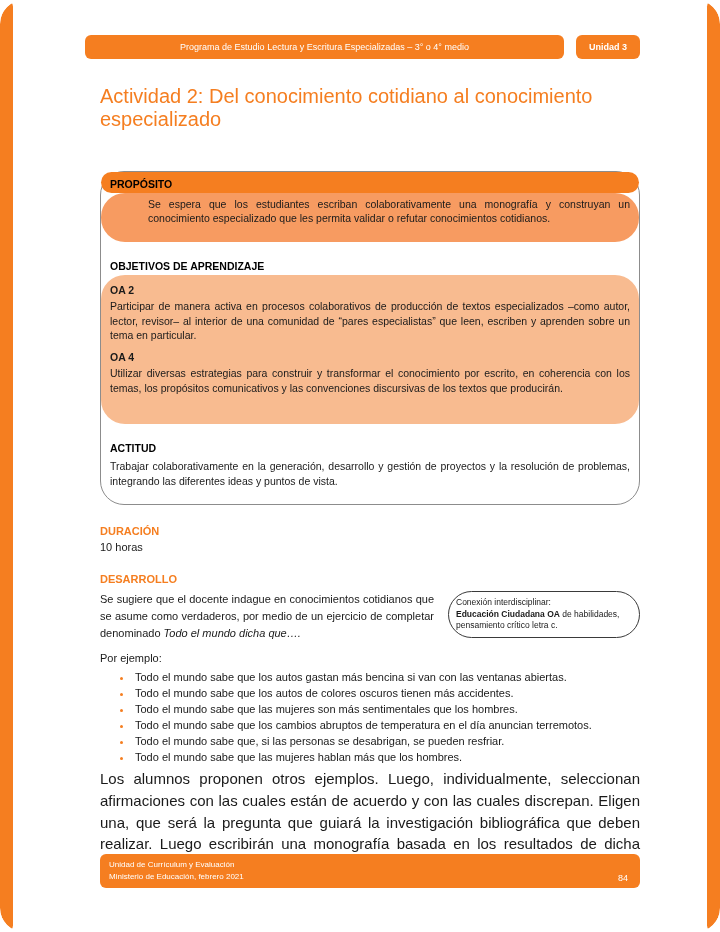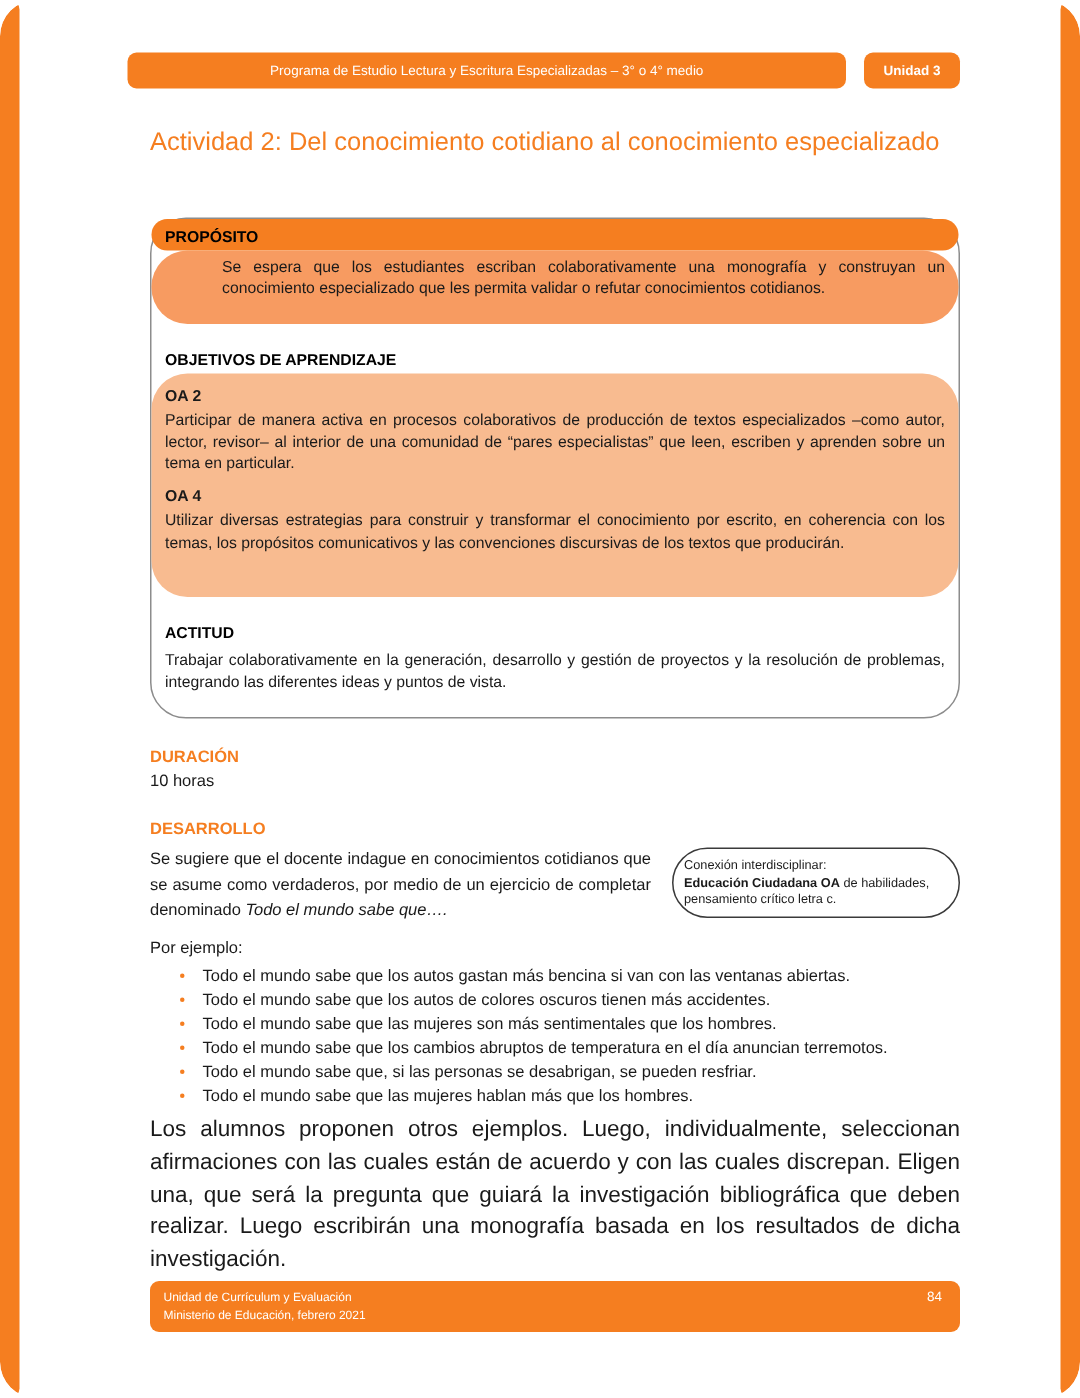--- a/index.html
+++ b/index.html
@@ -16,21 +16,21 @@
   .edge.right{right:0}
 
   .inner{margin:0 80px 0 85px;padding-top:35px;}
   .header-row{display:flex;gap:12px;}
   .pill{background:var(--accent);color:#fff;border-radius:6px;font-size:9px;
     display:flex;align-items:center;justify-content:center;height:24px;padding:0 8px;}
   .pill.program{flex:1;}
   .pill.unit{width:64px;font-weight:bold;}
 
   .content{margin-left:15px;}
-  .title{color:var(--accent);font-size:17px;font-weight:normal;margin:26px 0 0;}
+  .title{color:var(--accent);font-size:20px;font-weight:normal;margin:26px 0 0;}
 
   .info-box{border:1px solid #8c8c8c;margin-top:40px;padding-bottom:8px;}
   .section{margin-bottom:12px;}
   .section.last{margin-bottom:0;}
   .sec-head{font-size:10.5px;font-weight:bold;color:#000;padding:6px 9px 3px;}
   .head-orange{background:var(--accent);}
   .sec-body{font-size:10.5px;line-height:1.38;padding:2px 9px 8px;text-align:justify;}
   .body-orange{background:var(--orange-mid);padding-top:4px;padding-bottom:16px;padding-left:47px;}
   .body-peach{background:var(--orange-light);padding-top:4px;padding-bottom:22px;}
   .oa-label{font-weight:bold;margin:4px 0 2px;}
@@ -47,21 +47,21 @@
   .sidebox b{font-weight:bold;}
 
   .example-label{margin-top:10px;}
   .bullets{margin:6px 0 2px;padding-left:33px;list-style:disc;}
   .bullets li{font-size:11px;line-height:1.45;padding-left:2px;}
   .bullets li::marker{color:var(--accent);}
 
   .closing{font-size:15px;line-height:1.45;text-align:justify;margin:2px 0 0;}
 
   .footer{position:absolute;left:100px;right:80px;bottom:44px;background:var(--accent);
-    border-radius:6px;color:#fff;display:flex;align-items:flex-start;
+    border-radius:6px;color:#fff;display:flex;align-items:flex-end;
     justify-content:space-between;padding:5px 12px 5px 9px;}
   .footer-left{font-size:8px;line-height:1.5;}
   .footer-page{font-size:9px;}
 </style>
 </head>
 <body>
 
 <div class="page">
   <div class="edge left"></div>
   <div class="edge right"></div>
@@ -96,21 +96,21 @@
           <div class="sec-body">Trabajar colaborativamente en la generación, desarrollo y gestión de proyectos y la resolución de problemas, integrando las diferentes ideas y puntos de vista.</div>
         </div>
       </div>
 
       <h2 class="orange-h">DURACIÓN</h2>
       <p class="plain">10 horas</p>
 
       <h2 class="orange-h">DESARROLLO</h2>
 
       <div class="intro-row">
-        <p class="intro"><span>Se sugiere que el docente indague en conocimientos cotidianos que se asume como verdaderos, por medio de un ejercicio de completar denominado </span><em>Todo el mundo sabe que….</em></p>
+        <p class="intro"><span>Se sugiere que el docente indague en conocimientos cotidianos que se asume como verdaderos, por medio de un ejercicio de completar denominado </span><em>Todo el mundo dicha que….</em></p>
         <div class="sidebox">
           <div>Conexión interdisciplinar:</div>
           <div><b>Educación Ciudadana OA</b><span> de habilidades, pensamiento crítico letra c.</span></div>
         </div>
       </div>
 
       <p class="plain example-label">Por ejemplo:</p>
 
       <ul class="bullets">
         <li>Todo el mundo sabe que los autos gastan más bencina si van con las ventanas abiertas.</li>

